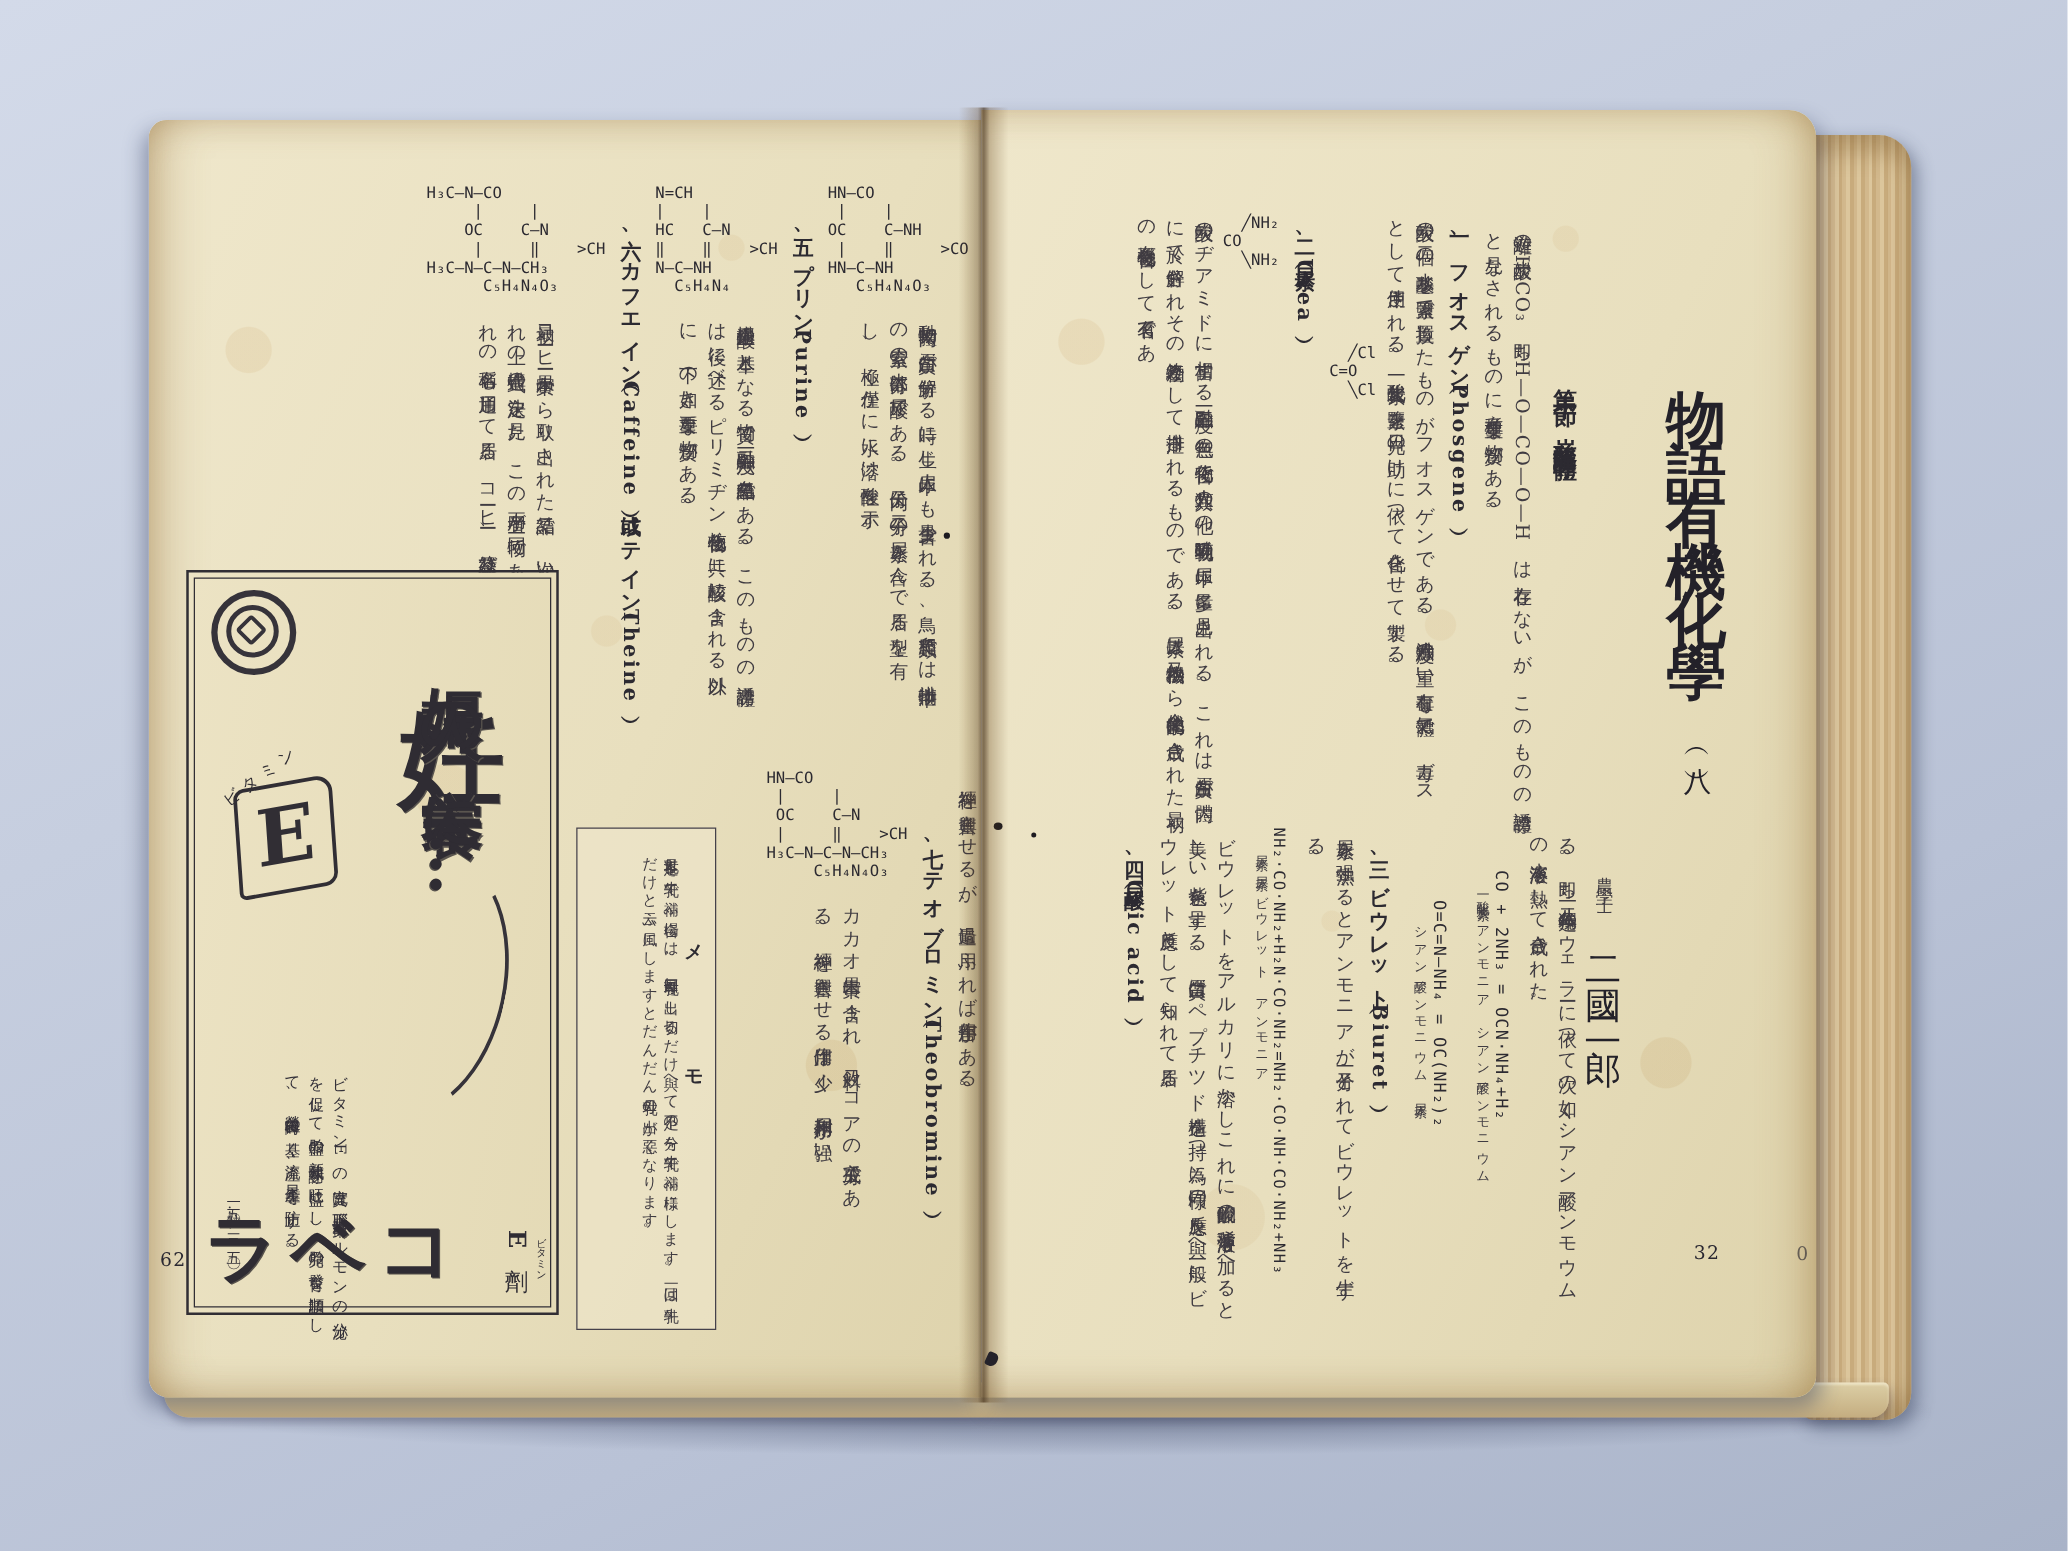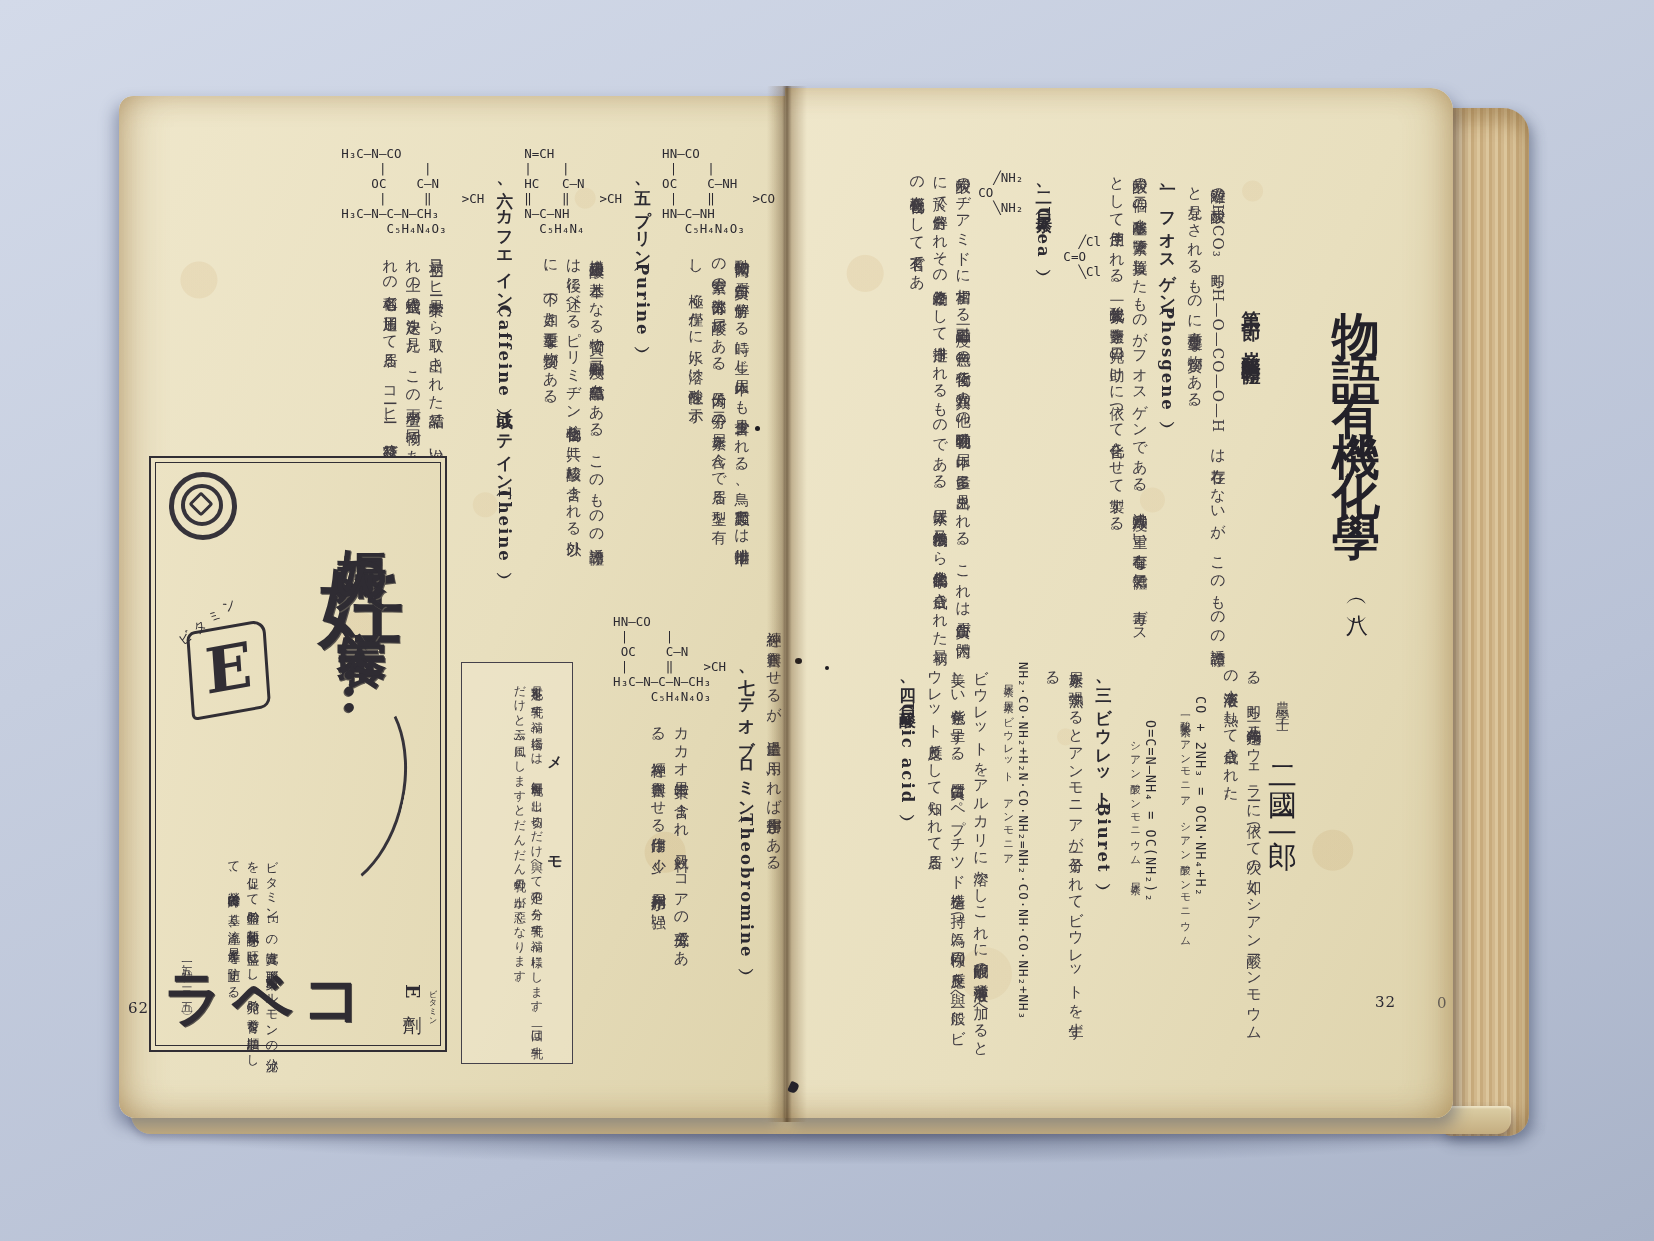--- a/index.html
+++ b/index.html
@@ -54,29 +54,29 @@
   .eq-labels{font-size:10.5px;letter-spacing:2px;color:var(--ink-soft);padding-top:14px;}
   
   .rp-title{position:absolute;right:64px;top:186px;font-size:48px;font-weight:bold;letter-spacing:40px;color:#232129;}
   .rp-title .tpart{font-size:22px;letter-spacing:6px;margin-top:20px;font-weight:normal;}
   .rp-author{position:absolute;right:150px;top:602px;}
   .rp-author .apre{font-size:14px;letter-spacing:8px;color:var(--ink-soft);}
   .rp-author .aname{font-size:29px;letter-spacing:24px;margin-top:26px;color:#232129;}
   .dan1R{left:8px;top:66px;width:472px;height:492px;}
   .dan2R{left:8px;top:566px;width:472px;height:410px;}
   .pnum{position:absolute;font-size:15px;color:#2a2831;letter-spacing:1px;}
-  .rp-num{left:590px;top:905px;}
+  .rp-num{left:570px;top:905px;}
   .under-num{left:652px;top:906px;opacity:.65;}
   .lp-num{left:9px;top:903px;}
   .h470{height:470px;padding-top:22px;}
   .h480{height:480px;padding-top:12px;}
   .h390{height:390px;padding-top:6px;}
   .pad26{padding-top:26px;}
   .pad22{padding-top:22px;}
-  .fx-phos{margin-top:80px;}
+  .fx-phos{margin-top:120px;}
   .fx-urea{margin-top:16px;}
   
   .dan1L{left:20px;top:50px;width:640px;height:478px;}
   .dan2L{left:452px;top:518px;width:214px;height:502px;}
   .flow300{height:300px;margin-top:12px;}
   .flow310{height:310px;margin-top:12px;}
   .flow270{height:270px;margin-top:12px;}
   .h466{height:466px;padding-top:6px;}
   .padL{padding-top:32px;}
   .padT{padding-top:52px;}

